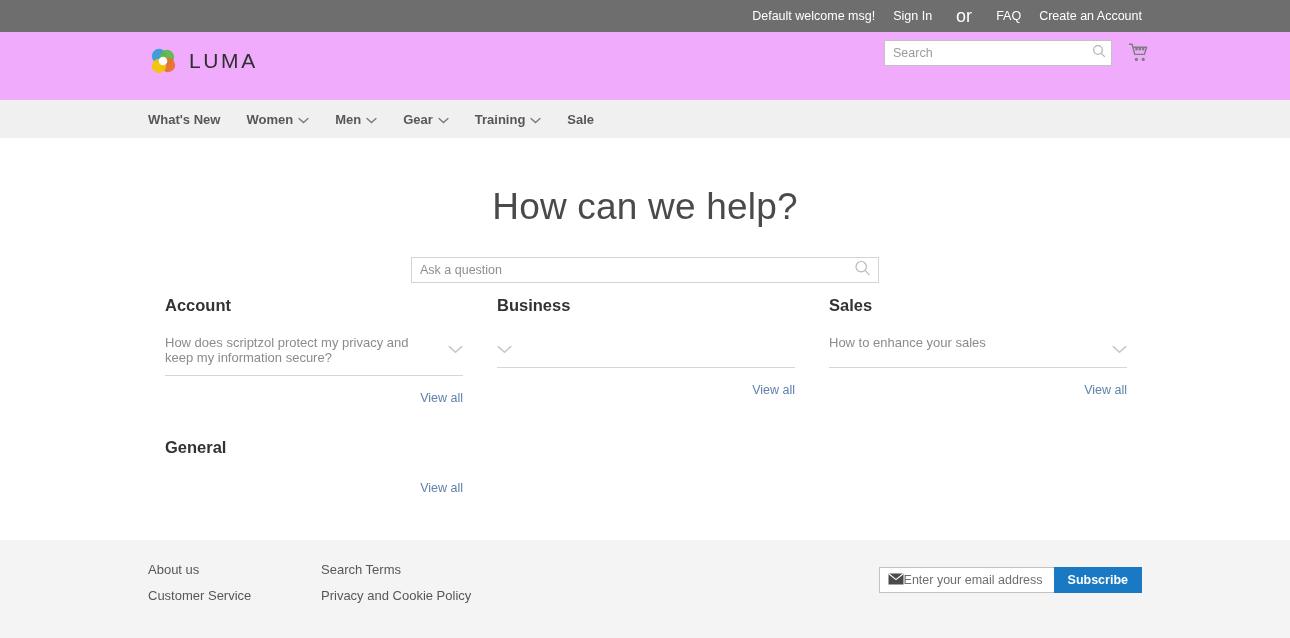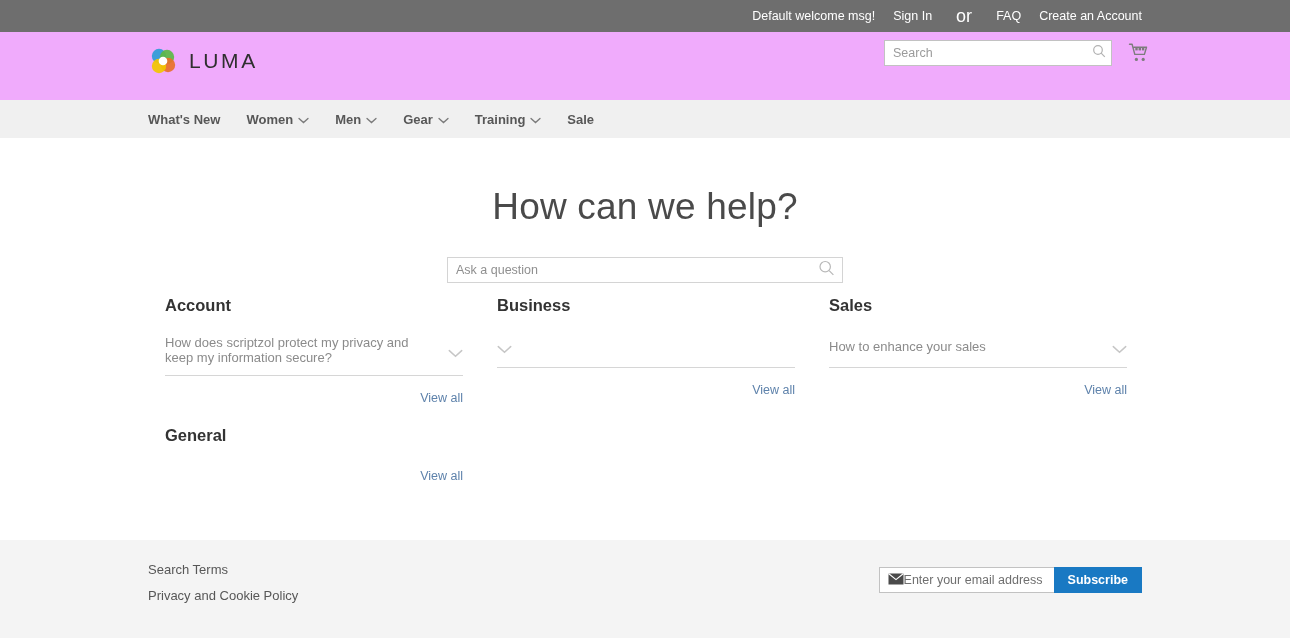--- a/index.html
+++ b/index.html
@@ -139,21 +139,21 @@
     padding-top: 48px;
     letter-spacing: 0.2px;
   }
   .ask-wrap {
     display: flex;
     justify-content: center;
     margin-top: 29px;
   }
   .ask-box {
     position: relative;
-    width: 396px;
+    width: 468px;
     height: 26px;
     border-radius: 13px;
   }
   .ask-box input {
     width: 100%;
     height: 100%;
     border: 1px solid #d4d4d4;
     background: #fff;
     font-size: 12.5px;
     font-family: "Liberation Sans", sans-serif;
@@ -186,21 +186,21 @@
   .faq-col:nth-child(3n) { margin-right: 0; }
 
   .faq-heading {
     font-size: 16.5px;
     font-weight: bold;
     color: #333333;
     margin-bottom: 21px;
   }
   .faq-item {
     display: flex;
-    align-items: center;
+    align-items: flex-start;
     justify-content: space-between;
     gap: 8px;
     border-bottom: 1px solid #d6d6d6;
     padding-bottom: 9px;
     cursor: pointer;
   }
   .faq-q {
     font-size: 13px;
     color: #8b8b8b;
     line-height: 1.15;
@@ -210,21 +210,21 @@
   .faq-viewall-row {
     text-align: right;
     margin-top: 12px;
   }
   .viewall {
     font-size: 12.5px;
     color: #5e82ab;
     text-decoration: none;
     cursor: pointer;
   }
-  .faq-col.general { margin-top: 20px; }
+  .faq-col.general { margin-top: 32px; }
   .faq-col.general .faq-viewall-row { margin-top: 18px; }
 
   
   .footer {
     background: #f4f4f4;
     height: 98px;
     position: relative;
   }
   .footer-links {
     position: absolute;
@@ -448,20 +448,24 @@
           <a class="viewall">View all</a>
         </div>
       </div>
 
     </div>
   </div>
 
   <div class="footer">
     <div class="footer-links">
       <div class="footer-col">
+        <a class="footer-link">About us</a>
+        <a class="footer-link">Customer Service</a>
+      </div>
+      <div class="footer-col">
         <a class="footer-link">Search Terms</a>
         <a class="footer-link">Privacy and Cookie Policy</a>
       </div>
     </div>
 
     <div class="newsletter">
       <div class="nl-field">
         <span class="env">
           <svg width="16" height="12" viewBox="0 0 16 12" aria-hidden="true">
             <rect x="0.5" y="0.5" width="15" height="11" fill="#4a4a4a"></rect>

